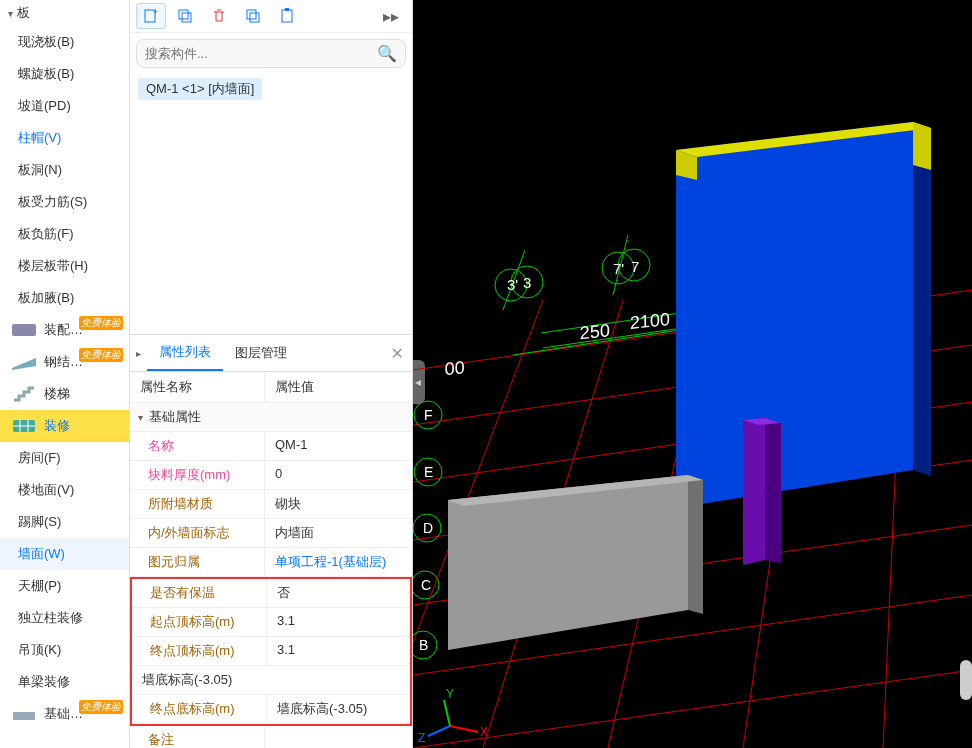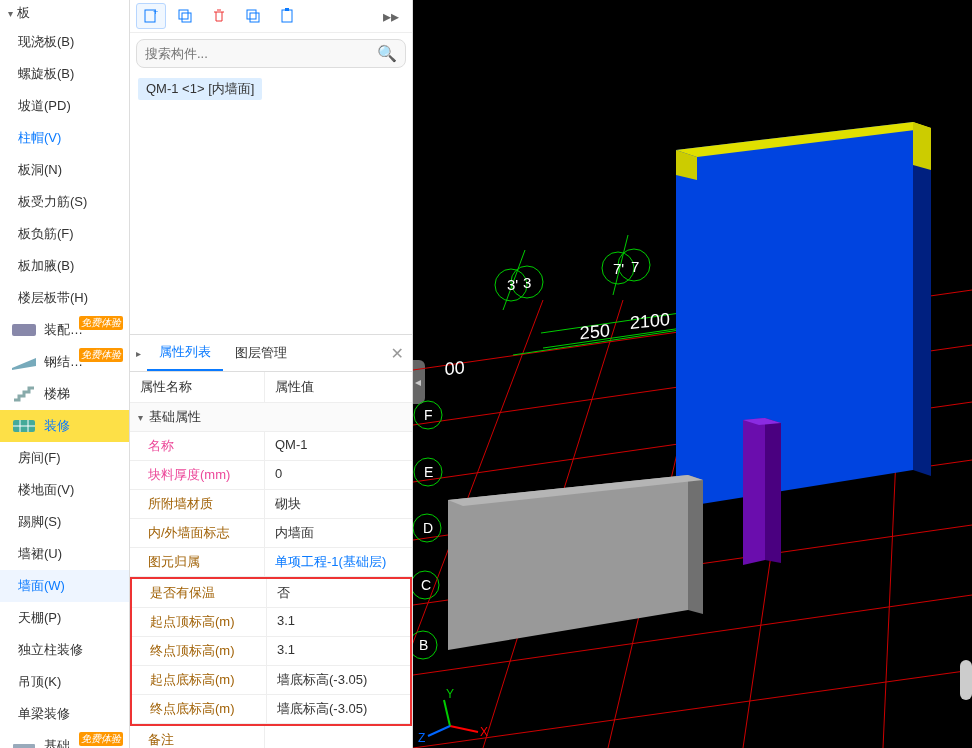--- a/index.html
+++ b/index.html
@@ -63,22 +63,22 @@
     <span class="caret">▾</span>
     <span>板</span>
   </div>
   <div class="nav-item"><span>现浇板(B)</span></div>
   <div class="nav-item"><span>螺旋板(B)</span></div>
   <div class="nav-item"><span>坡道(PD)</span></div>
   <div class="nav-item blue"><span>柱帽(V)</span></div>
   <div class="nav-item"><span>板洞(N)</span></div>
   <div class="nav-item"><span>板受力筋(S)</span></div>
   <div class="nav-item"><span>板负筋(F)</span></div>
+  <div class="nav-item"><span>楼层板带(H)</span></div>
   <div class="nav-item"><span>板加腋(B)</span></div>
-  <div class="nav-item"><span>楼层板带(H)</span></div>
 
   <div class="nav-icon-item">
     <span class="nav-icon">
         <svg class="ico-svg" width="24" height="16">
           <rect width="24" height="12" y="2" fill="#88a" rx="2"></rect>
         </svg>
       </span>
     <span>装配…</span>
     <span class="badge">免费体验</span>
   </div>
@@ -107,21 +107,20 @@
           <line x1="8" y1="2" x2="8" y2="14" stroke="#fff"></line>
           <line x1="16" y1="2" x2="16" y2="14" stroke="#fff"></line>
         </svg>
       </span>
     <span>装修</span>
   </div>
 
   <div class="nav-item"><span>房间(F)</span></div>
   <div class="nav-item"><span>楼地面(V)</span></div>
   <div class="nav-item"><span>踢脚(S)</span></div>
-  <div class="nav-item"><span>墙裙(U)</span></div>
   <div class="nav-item active"><span>墙面(W)</span></div>
   <div class="nav-item"><span>天棚(P)</span></div>
   <div class="nav-item"><span>独立柱装修</span></div>
   <div class="nav-item"><span>吊顶(K)</span></div>
   <div class="nav-item"><span>单梁装修</span></div>
 
   <div class="nav-icon-item">
     <span class="nav-icon">
         <svg class="ico-svg" width="24" height="16">
           <rect width="22" height="8" x="1" y="6" fill="#9ab" rx="1"></rect>
@@ -219,21 +218,20 @@
         </div>
       <div class="prop-row">
           <div class="pname">起点顶标高(m)</div>
           <div class="pval">3.1</div>
         </div>
       <div class="prop-row">
           <div class="pname">终点顶标高(m)</div>
           <div class="pval">3.1</div>
         </div>
       <div class="prop-row">
-          <div class="pname">起点底标高(m)</div>
           <div class="pval">墙底标高(-3.05)</div>
         </div>
       <div class="prop-row">
           <div class="pname">终点底标高(m)</div>
           <div class="pval">墙底标高(-3.05)</div>
         </div>
     </div>
 
     <div class="prop-row">
         <div class="pname">备注</div>

